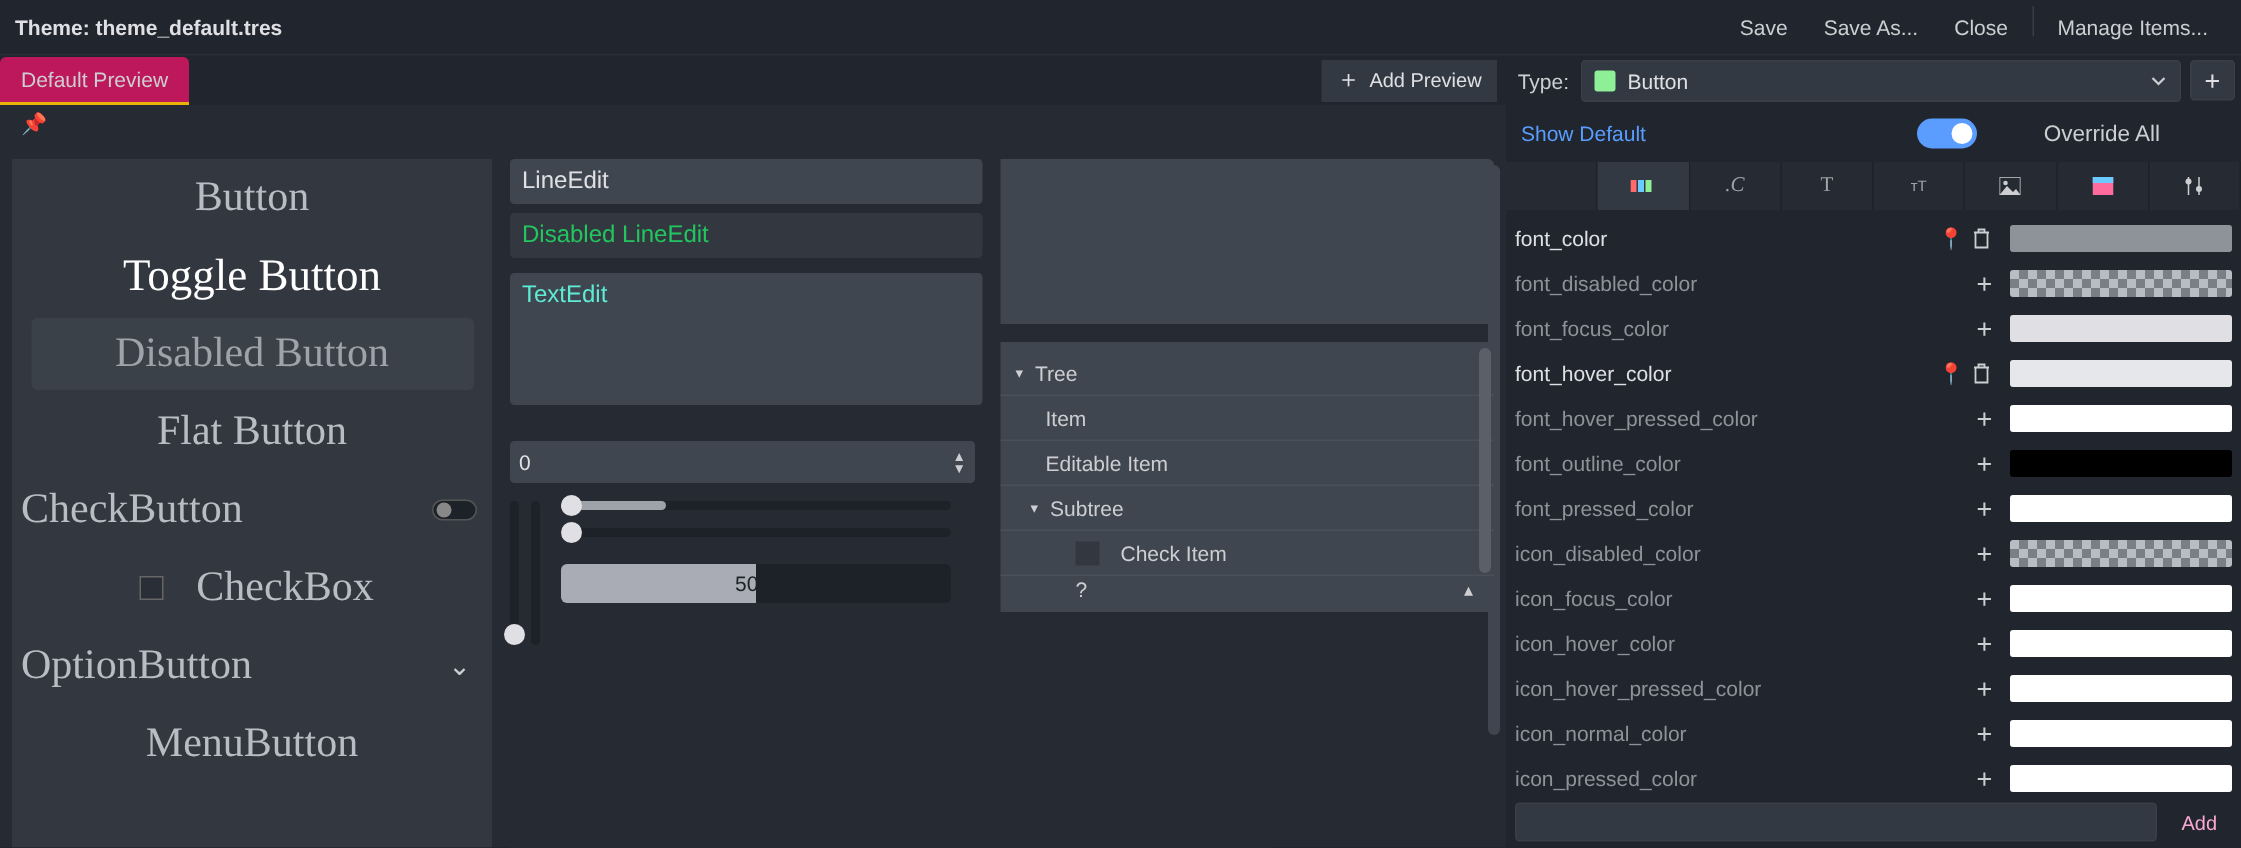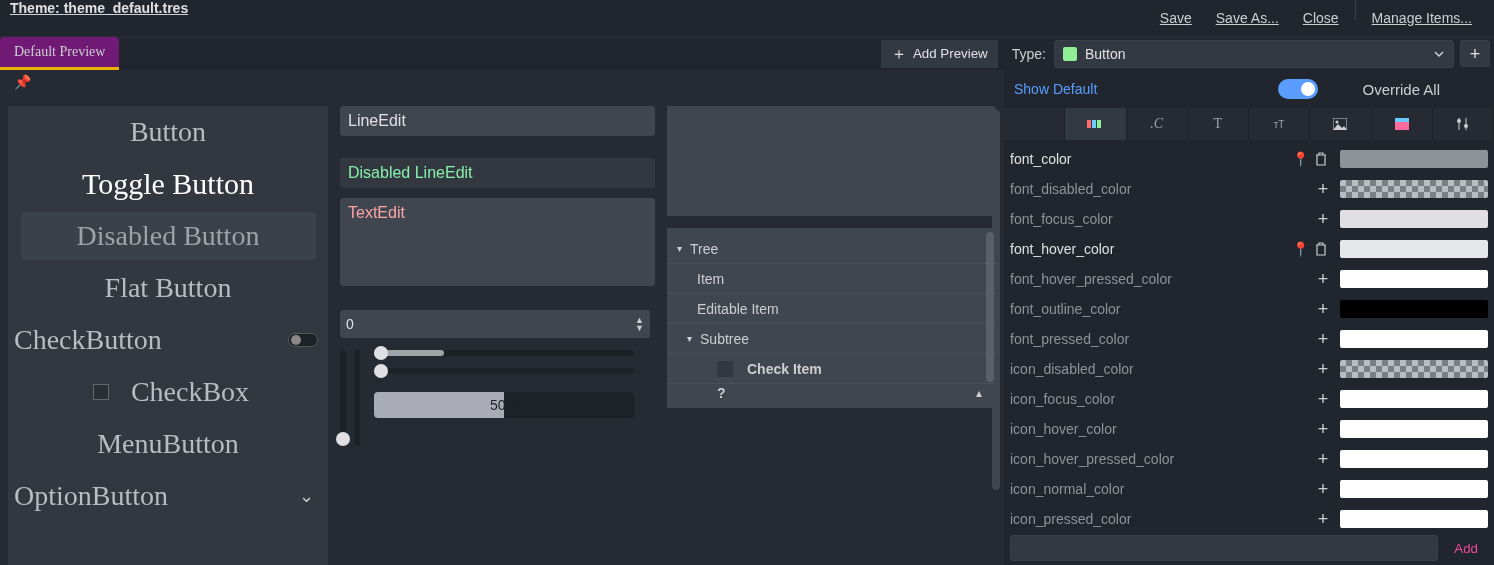--- a/index.html
+++ b/index.html
@@ -1,26 +1,26 @@
 <!DOCTYPE html>
 <html><head>
 <meta charset="utf-8">
 <style>
   * { box-sizing: border-box; margin: 0; padding: 0; font-family: -apple-system, BlinkMacSystemFont, "Segoe UI", sans-serif; }
   body { background: #1d2229; color: #cdced2; width: 1494px; height: 565px; overflow: hidden; font-size: 14px; }
   
-  .topbar { display: flex; height: 36px; background: #21262e; padding: 0 10px; text-decoration: underline; }
+  .topbar { display: flex; align-items: center; height: 36px; background: #21262e; padding: 0 10px; }
   .topbar .title { font-size: 14px; color: #e0e0e4; font-weight: 600; }
   .topbar .spacer { flex: 1; }
   .topbar .actions { display: flex; gap: 0; }
   .topbar .actions button { background: transparent; border: none; color: #cdced2; padding: 6px 12px; cursor: pointer; font-size: 14px; }
   .topbar .sep { width: 1px; height: 20px; background: #3a3f47; margin: 0 4px; }
   
   .tabbar { display: flex; align-items: center; height: 34px; background: #21262e; border-top: 1px solid #2a2f37; }
-  .tabbar .tab-active { display:inline-block; padding: 7px 14px; color: #cdced2; border-bottom: 4px solid #eab308; border-top-left-radius:4px; border-top-right-radius:4px; background:#701a75; cursor:pointer;font-family:Liberation Serif, serif;}
+  .tabbar .tab-active { display:inline-block; padding: 7px 14px; color: #cdced2; border-bottom: 2px solid #eab308; border-top-left-radius:4px; border-top-right-radius:4px; background:#be185d; cursor:pointer;}
   .tabbar .spacer { flex: 1; }
   .tabbar .add-preview { background: #333942; border: none; color: #e0e0e4; padding: 6px 10px; display: flex; align-items: center; gap: 6px; cursor: pointer; }
   .tabbar .plus-glyph { font-size: 16px; line-height: 1; }
   .tabbar .type-label { padding: 0 8px 0 14px; color: #cdced2; }
   .tabbar .type-dropdown { background: #333942; border: 1px solid #3a3f47; color: #e0e0e4; padding: 5px 8px; display: flex; align-items: center; gap: 8px; width: 400px; cursor: pointer; border-radius:3px;}
   .tabbar .type-dropdown .node-icon { width:14px; height:14px; background:#8eef97; border-radius:2px; }
   .tabbar .type-dropdown .chev { margin-left: auto; }
   .tabbar .add-type { background: #333942; border: 1px solid #3a3f47; color: #e0e0e4; width: 30px; height: 27px; margin: 0 4px 0 6px; cursor: pointer; font-size:18px; line-height:1; border-radius:3px;}
   
   .main { display: flex; height: calc(565px - 70px); }
@@ -42,22 +42,22 @@
   .btn-disabled { font-family: Georgia, serif; font-size: 28px; color: #9ea2a9; }
   .checkbtn-row { justify-content: flex-start; padding-left: 6px; gap: 10px; height:56px; }
   .checkbtn-row .switch { width:30px; height:14px; background:#1d2229; border-radius:8px; border:1px solid #555; position:relative; margin-left:auto; margin-right:10px;}
   .checkbtn-row .switch::after { content:''; position:absolute; width:10px; height:10px; background:#888; border-radius:50%; top:1px; left:2px;}
   .checkbox-row { justify-content: flex-start; padding-left: 6px; gap: 22px; height:56px;}
   .checkbox-row .box { width:16px; height:16px; border:1px solid #666; background:#2a2f37; }
   .option-row { justify-content: flex-start; padding-left: 6px; height:56px;}
   .option-row .chev { margin-left: auto; margin-right: 14px; font-size:18px;}
   
   .col2 .input { background: #40464f; color: #e0e0e4; padding: 6px 8px; border: none; width: 100%; font-size: 16px; border-radius:3px; }
-  .col2 .input.disabled { background: #333840; color: #86efac; margin-top:22px;}
-  .col2 .textarea { background: #40464f; color: #fca5a5; padding: 6px 8px; border: none; width: 100%; height: 88px; margin-top: 10px; font-size: 16px; resize:none; border-radius:3px;}
+  .col2 .input.disabled { background: #333840; color: #22c55e; margin-top:6px;}
+  .col2 .textarea { background: #40464f; color: #5eead4; padding: 6px 8px; border: none; width: 100%; height: 88px; margin-top: 10px; font-size: 16px; resize:none; border-radius:3px;}
   .spinbox { display: flex; align-items: center; background: #40464f; margin-top: 24px; height: 28px; padding: 0 6px; width: 310px; border-radius:3px;}
   .spinbox .val { flex: 1; color: #e0e0e4; }
   .spinbox .arrows { display:flex; flex-direction:column; line-height:8px; font-size:9px; color:#cdced2;}
   .sliders-area { display:flex;  margin-top:10px; }
   .vsliders { display:flex; gap:8px; padding-top:2px; }
   .vslider { width:6px; height:96px; background:#1d2229; border-radius:3px; position:relative;}
   .vslider .knob { position:absolute; width:14px; height:14px; background:#e0e0e4; border-radius:50%; left:-4px; }
   .hsliders { flex:1; padding-left:14px; display:flex; flex-direction:column; gap:12px; padding-top:2px;}
   .hslider { height:6px; background:#1d2229; border-radius:3px; position:relative; width:260px;}
   .hslider .fill { position:absolute; height:100%; background:#9ea2a9; border-radius:3px; }
@@ -69,21 +69,21 @@
   .col3 { background: transparent; }
   .tabs3 { display:flex; }
   .tabs3 .t { padding:6px 14px; color:#a9acb4; background:#333840; cursor:pointer; font-size:16px;}
   .tabs3 .t.active { background:#40464f; color:#e0e0e4; }
   .tabcontent { background:#40464f; height:110px; border-radius:0 4px 0 0;}
   .tree { background:#40464f; margin-top:12px; padding:6px 0; position:relative; }
   .tree .tr-row { display:flex; align-items:center; height:30px; padding:0 10px; gap:8px; border-bottom:1px solid #4a5059;}
   .tree .tr-row:last-child { border-bottom:none;}
   .tree .caret { font-size:10px; color:#cdced2;}
   .tree .indent1 { padding-left:30px; }
-  .tree .indent2 { padding-left:50px;font-weight:bold; }
+  .tree .indent2 { padding-left:50px; }
   .tree .checkslot { width:16px; height:16px; background:#333840; margin-right:6px;}
   .tree-scroll { position:absolute; right:2px; top:4px; width:8px; height:150px; background:#5a5f68; border-radius:4px;}
   .tree .float-caret { position:absolute; right:14px; bottom:8px; font-size:12px;}
   .preview-scroll { position:absolute; right:4px; top:40px; width:8px; height:380px; background:#40464f; border-radius:4px;}
   
   .props-pane { width: 490px; background: #21262e; display:flex; flex-direction:column; }
   .props-top { display:flex; align-items:center; height:38px; padding:0 10px; }
   .props-top .showdef { color:#5a9dff; cursor:pointer; }
   .props-top .spacer { flex:1; }
   .toggle-pill { width:40px; height:20px; background:#5a9dff; border-radius:12px; position:relative; cursor:pointer;}
@@ -100,21 +100,21 @@
   .prop-row.ovr .name { color:#e0e0e4; }
   .prop-row .pin { width:14px; text-align:center; color:#cdced2;}
   .prop-row .del { width:18px; text-align:center; color:#cdced2; cursor:pointer;}
   .prop-row .add { width:18px; text-align:center; color:#cdced2; cursor:pointer; font-size:18px; line-height:1;}
   .swatch-wrap { width:148px; height:18px; border-radius:2px; }
   .swatch-plain { width:100%; height:100%; border-radius:2px; }
   .swatch-checker { width:100%; height:100%; background-image: repeating-conic-gradient(#7a7e85 0 25%, #b9bcc2 0 50%); background-size:12px 12px; border-radius:2px;}
   
   .add-bar { display:flex; height:34px; padding:4px 6px; gap:6px; }
   .add-bar input { flex:1; background:#333942; border:1px solid #3a3f47; color:#cdced2; padding:0 6px; border-radius:3px;}
-  .add-bar button { background:transparent; border:none; color:#ec4899; padding:0 10px; cursor:pointer; }
+  .add-bar button { background:transparent; border:none; color:#f9a8d4; padding:0 10px; cursor:pointer; }
   
   svg { display:block; }
 </style>
 </head>
 <body>
 
 <div class="topbar">
   <span class="title">
     <span>Theme: </span><span>theme_default.tres</span>
   </span>
@@ -170,27 +170,27 @@
             <span class="btn-preview">Flat Button</span>
           </div>
         <div class="row checkbtn-row">
           <span class="btn-preview">CheckButton</span>
           <span class="switch"></span>
         </div>
         <div class="row checkbox-row">
           <span class="box"></span>
           <span class="btn-preview">CheckBox</span>
         </div>
-        <div class="row">
-            <span class="btn-preview">MenuButton</span>
-          </div>
         <div class="row option-row">
           <span class="btn-preview">OptionButton</span>
           <span class="chev">⌄</span>
         </div>
+        <div class="row">
+            <span class="btn-preview">MenuButton</span>
+          </div>
       </div>
 
       <div class="col col2">
         <input class="input" value="LineEdit" style="">
         <input class="input disabled" disabled="" value="Disabled LineEdit" style="">
         <textarea class="textarea" style="">TextEdit</textarea>
         <div class="spinbox">
           <span class="val">0</span>
           <span class="arrows">
               <span>▲</span>

